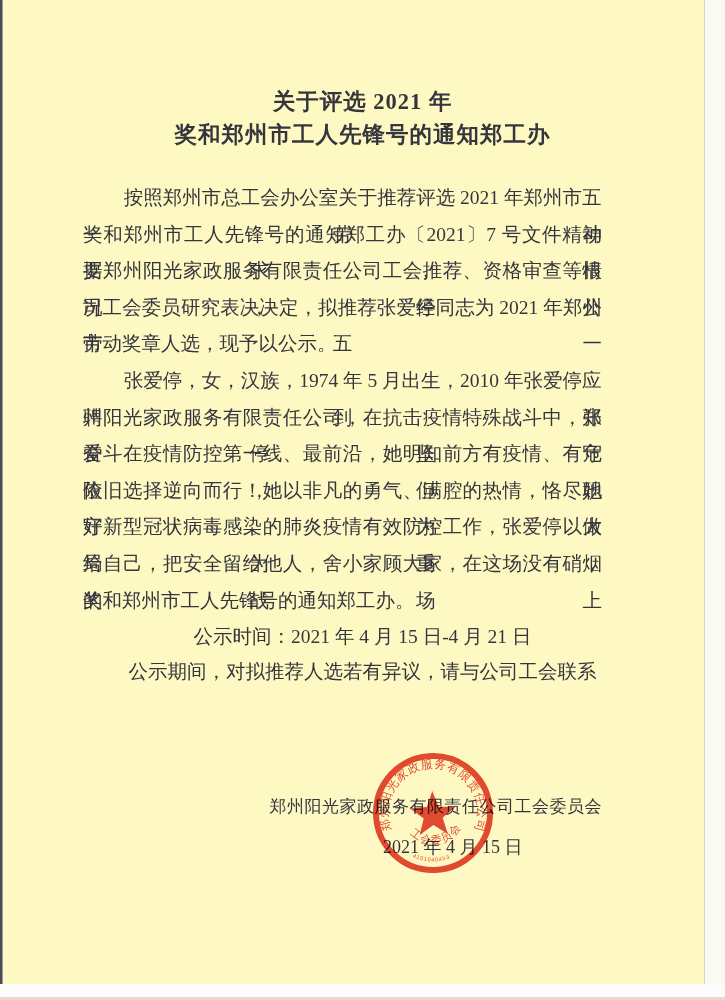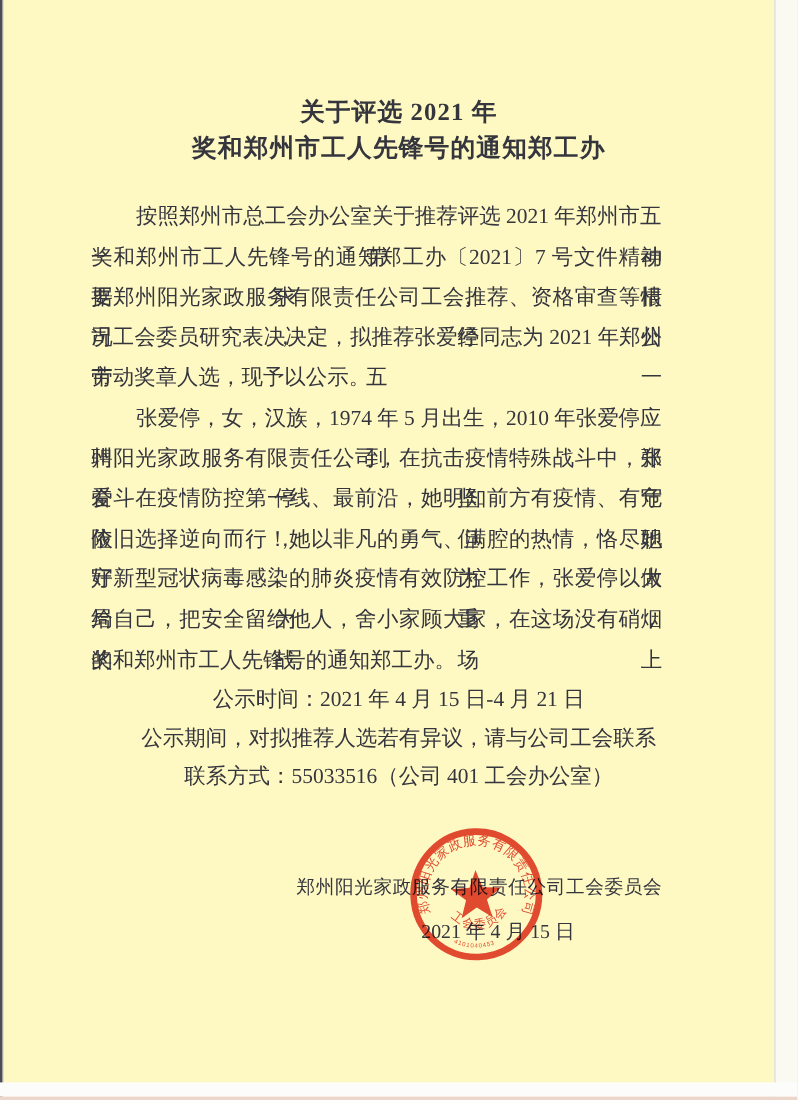--- a/index.html
+++ b/index.html
@@ -85,23 +85,20 @@
         <div class="line just">好新型冠状病毒感染的肺炎疫情有效防控工作，张爱停以大局为重，</div>
         <div class="line just">给自己，把安全留给他人，舍小家顾大家，在这场没有硝烟的战场上</div>
         <div class="line">奖和郑州市工人先锋号的通知郑工办。</div>
       </div>
       <div class="para compact">
         <div class="line indent">公示时间：2021 年 4 月 15 日-4 月 21 日</div>
       </div>
       <div class="para compact">
         <div class="line indent">公示期间，对拟推荐人选若有异议，请与公司工会联系</div>
       </div>
-      <div class="para compact">
-        <div class="line indent">联系方式：55033516（公司 401 工会办公室）</div>
-      </div>
     </div>
 
   <div class="sig-org">郑州阳光家政服务有限责任公司工会委员会</div>
   <div class="sig-date">2021 年 4 月 15 日</div>
 
   <svg class="stamp" viewBox="0 0 130 130" xmlns="http://www.w3.org/2000/svg">
     <defs>
       <path id="sealArcTop" d="M 24.2 84 A 45 45 0 1 1 105.8 84" fill="none"></path>
       <path id="sealArcBottom" d="M 40.1 83.4 A 31 31 0 0 0 89.9 83.4" fill="none"></path>
       <path id="sealArcSerial" d="M 42.2 107.8 A 48.5 48.5 0 0 0 87.8 107.8" fill="none"></path>

